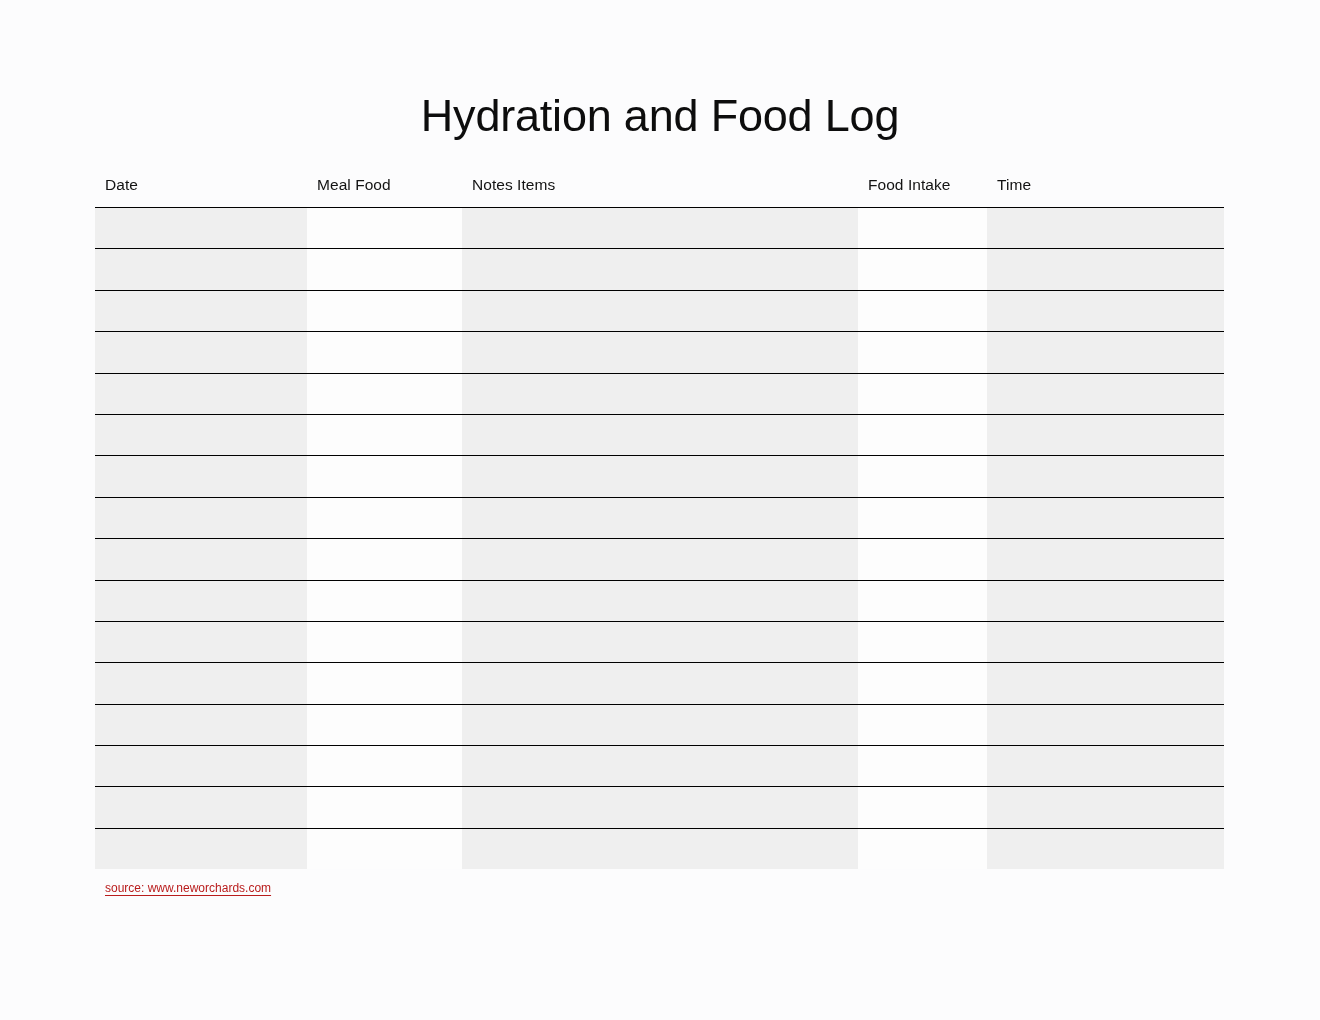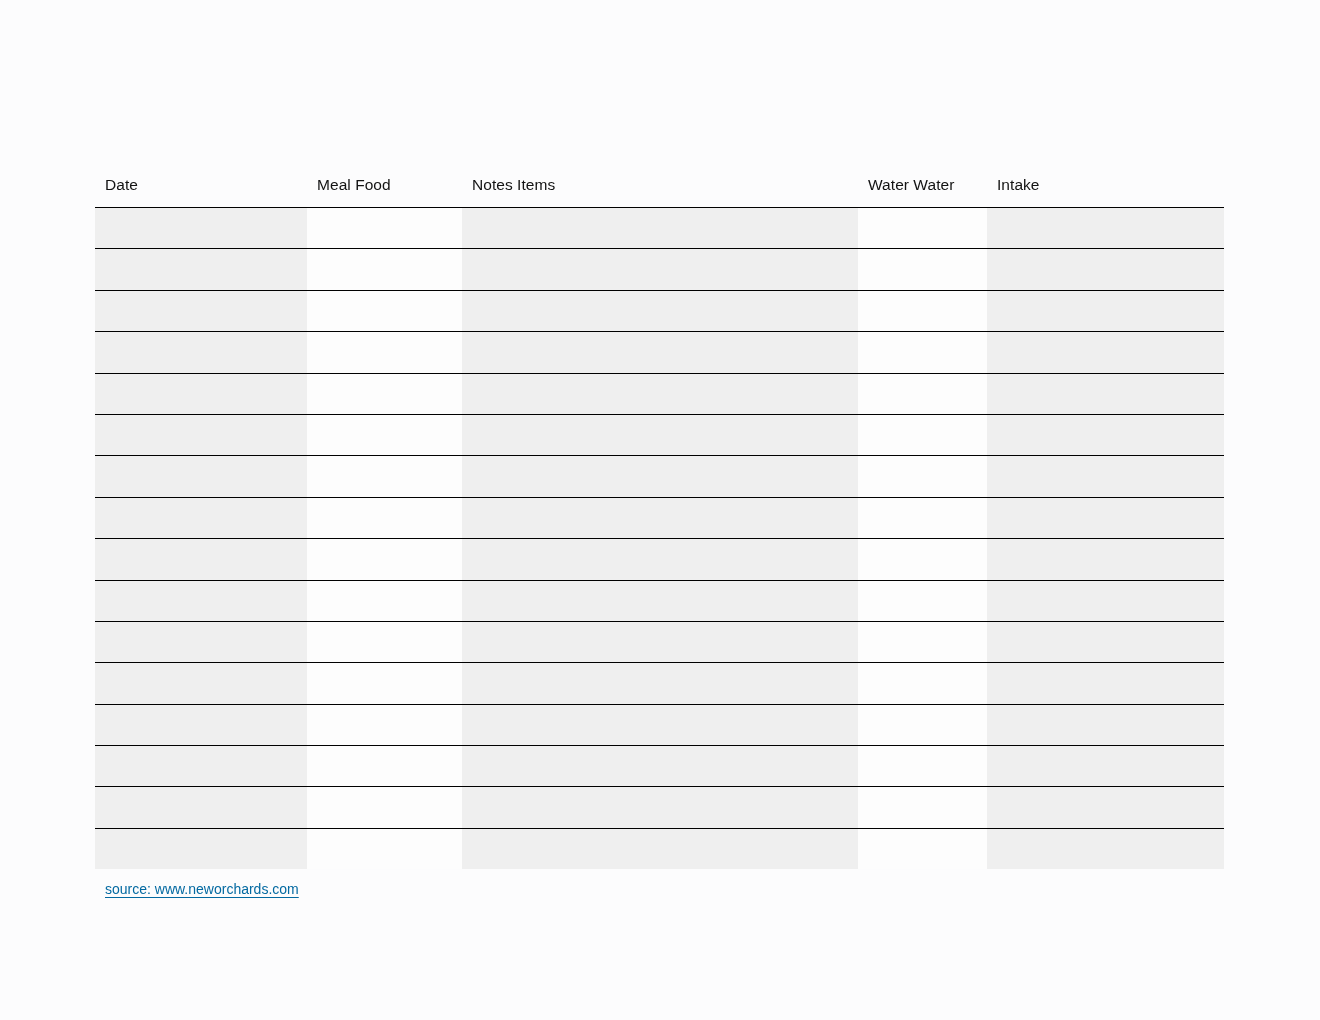--- a/index.html
+++ b/index.html
@@ -86,51 +86,52 @@
 
   
   td.shade, th.shade { background: #efefef; }
   td.plain, th.plain { background: #fdfdfd; }
 
   
   .source-link {
     position: absolute;
     left: 105px;
     top: 881px;
-    font-size: 14px;
-    color: #0369a1;
+    font-size: 12px;
+    color: #b91c1c;
     text-decoration: underline;
     text-underline-offset: 3px;
     font-weight: 400;
     white-space: nowrap;
     cursor: pointer;
   }
 </style>
 </head>
 <body>
 
 <div class="page">
 
+  <div class="title">Hydration and Food Log</div>
 
   <div class="table-wrap">
     <table class="log">
       <colgroup>
         <col class="c-date">
         <col class="c-meal">
         <col class="c-food">
         <col class="c-water">
         <col class="c-notes">
       </colgroup>
       <thead>
         <tr>
           <th>Date</th>
           <th>Meal Food</th>
           <th>Notes Items</th>
-          <th>Water Water</th>
-          <th>Intake</th>
+          <th>Food Intake</th>
+          <th>Time</th>
         </tr>
       </thead>
       <tbody id="log-body">
           <tr>
             <td class="shade"></td>
             <td class="plain"></td>
             <td class="shade"></td>
             <td class="plain"></td>
             <td class="shade"></td>
           </tr>

